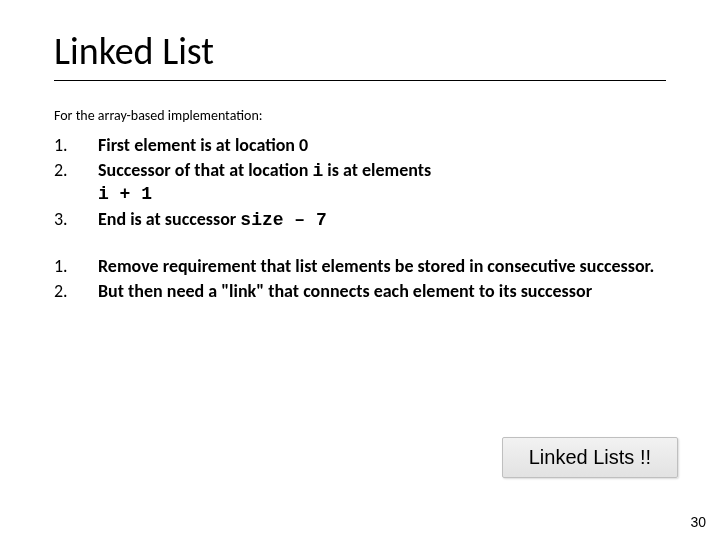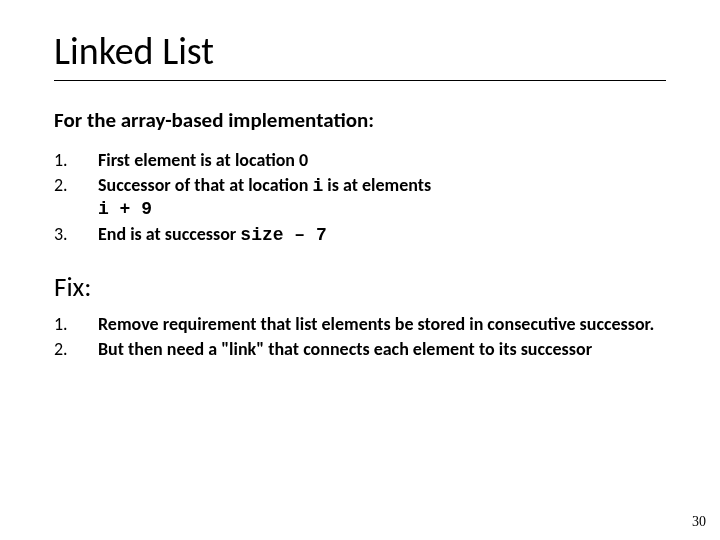--- a/index.html
+++ b/index.html
@@ -25,23 +25,23 @@
     font-weight: 400;
     margin: 0 0 6px 0;
     letter-spacing: 0px;
   }
   .rule {
     border: none;
     border-top: 1.5px solid #000;
     margin: 0 0 26px 0;
   }
   .subhead {
-    font-size: 21px;
-    font-weight: 700;
-    margin: 0 0 16px 0;
+    font-size: 14px;
+    font-weight: 400;
+    margin: 0 0 10px 0;
   }
   .numlist {
     display: table;
     border-collapse: collapse;
     margin-bottom: 22px;
     width: 100%;
   }
   .numrow {
     display: table-row;
   }
@@ -80,21 +80,21 @@
     padding: 8px 26px;
     font-family: Arial, sans-serif;
     font-size: 20px;
     color: #000;
     box-shadow: 1px 1px 2px rgba(0,0,0,0.15);
   }
   .pagenum {
     position: absolute;
     right: 14px;
     bottom: 10px;
-    font-family: Liberation Serif, serif;
+    font-family: Liberation Sans, sans-serif;
     font-size: 14px;
     color: #000;
   }
 </style>
 </head>
 <body>
 
 <div class="slide">
 
   <h1 class="title">Linked List</h1>
@@ -102,36 +102,36 @@
 
   <p class="subhead">For the array-based implementation:</p>
 
   <div class="numlist">
     <div class="numrow">
       <div class="numcell-num">1.</div>
       <div class="numcell-txt">First element is at location 0</div>
     </div>
     <div class="numrow">
       <div class="numcell-num">2.</div>
-      <div class="numcell-txt"><span>Successor of that at location </span><span class="mono">i</span><span> is at elements </span><br><span class="mono">i + 9</span></div>
+      <div class="numcell-txt"><span>Successor of that at location </span><span class="mono">i</span><span> is at elements </span><br><span class="mono">i + 1</span></div>
     </div>
     <div class="numrow">
       <div class="numcell-num">3.</div>
       <div class="numcell-txt"><span>End is at successor </span><span class="mono">size – 7</span></div>
     </div>
   </div>
 
-  <p class="fixhead">Fix:</p>
 
   <div class="numlist">
     <div class="numrow">
       <div class="numcell-num">1.</div>
       <div class="numcell-txt">Remove requirement that list elements be stored in consecutive successor.</div>
     </div>
     <div class="numrow">
       <div class="numcell-num">2.</div>
       <div class="numcell-txt">But then need a "link" that connects each element to its successor</div>
     </div>
   </div>
 
+  <div class="callout">Linked Lists !!</div>
 
   <div class="pagenum">30</div>
 </div>
 
 </body></html>

